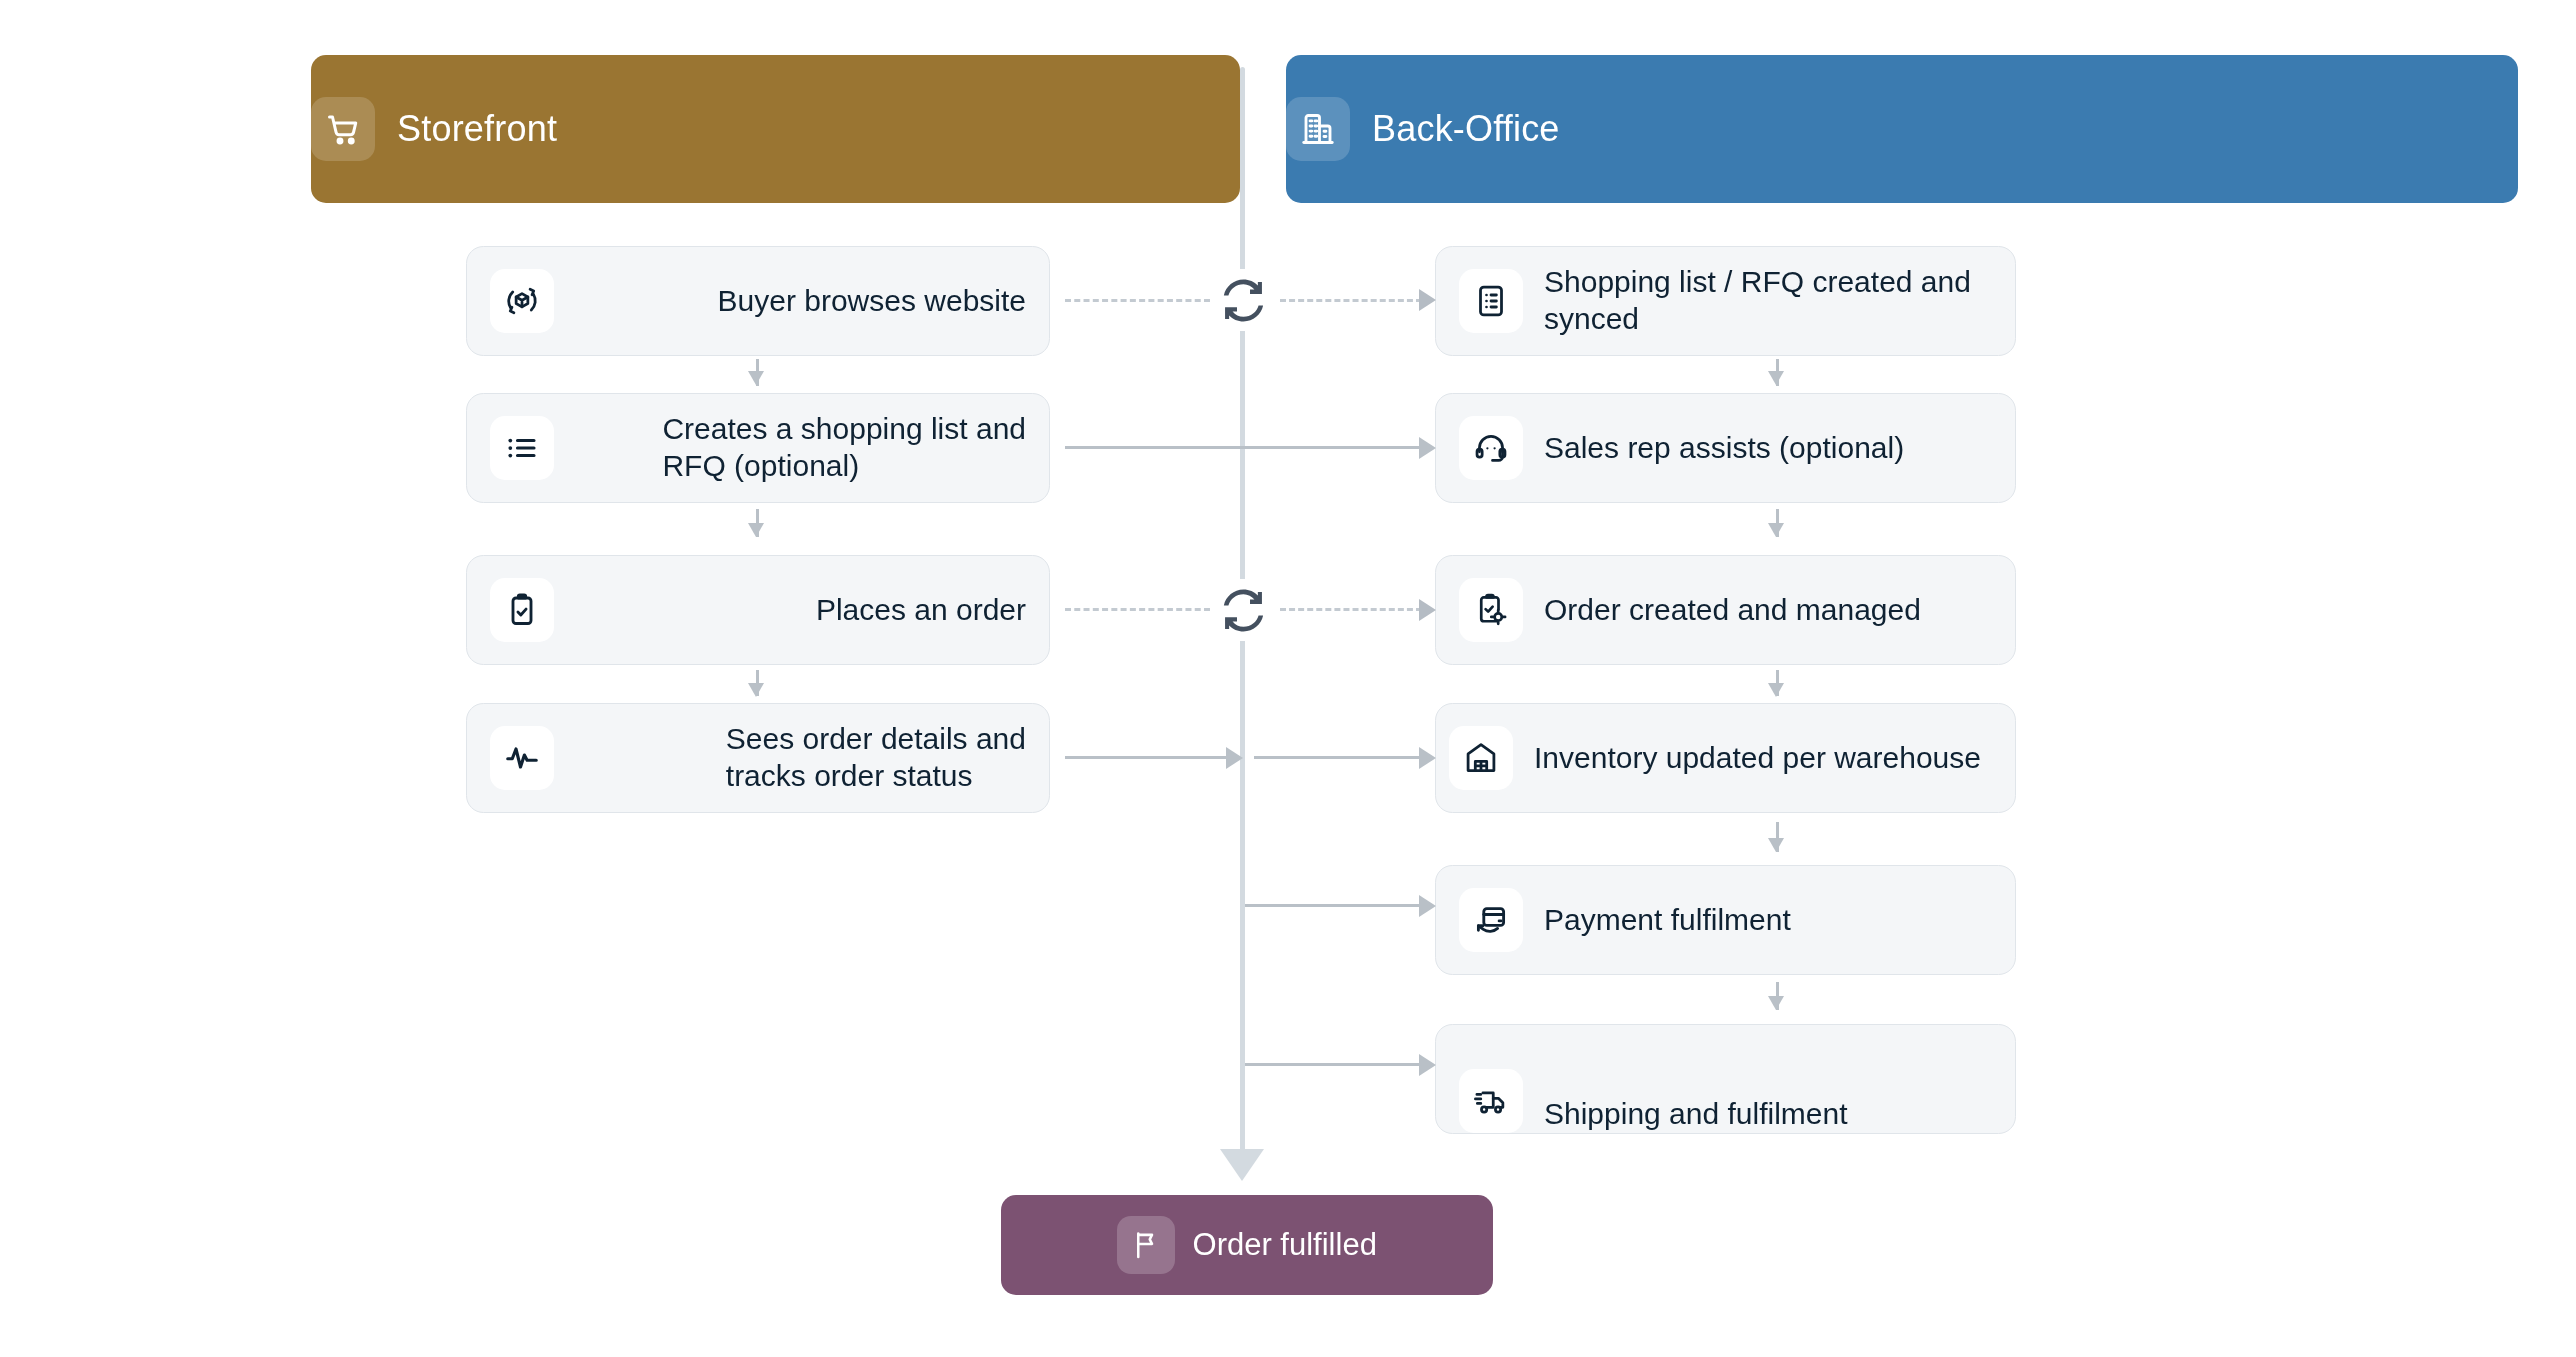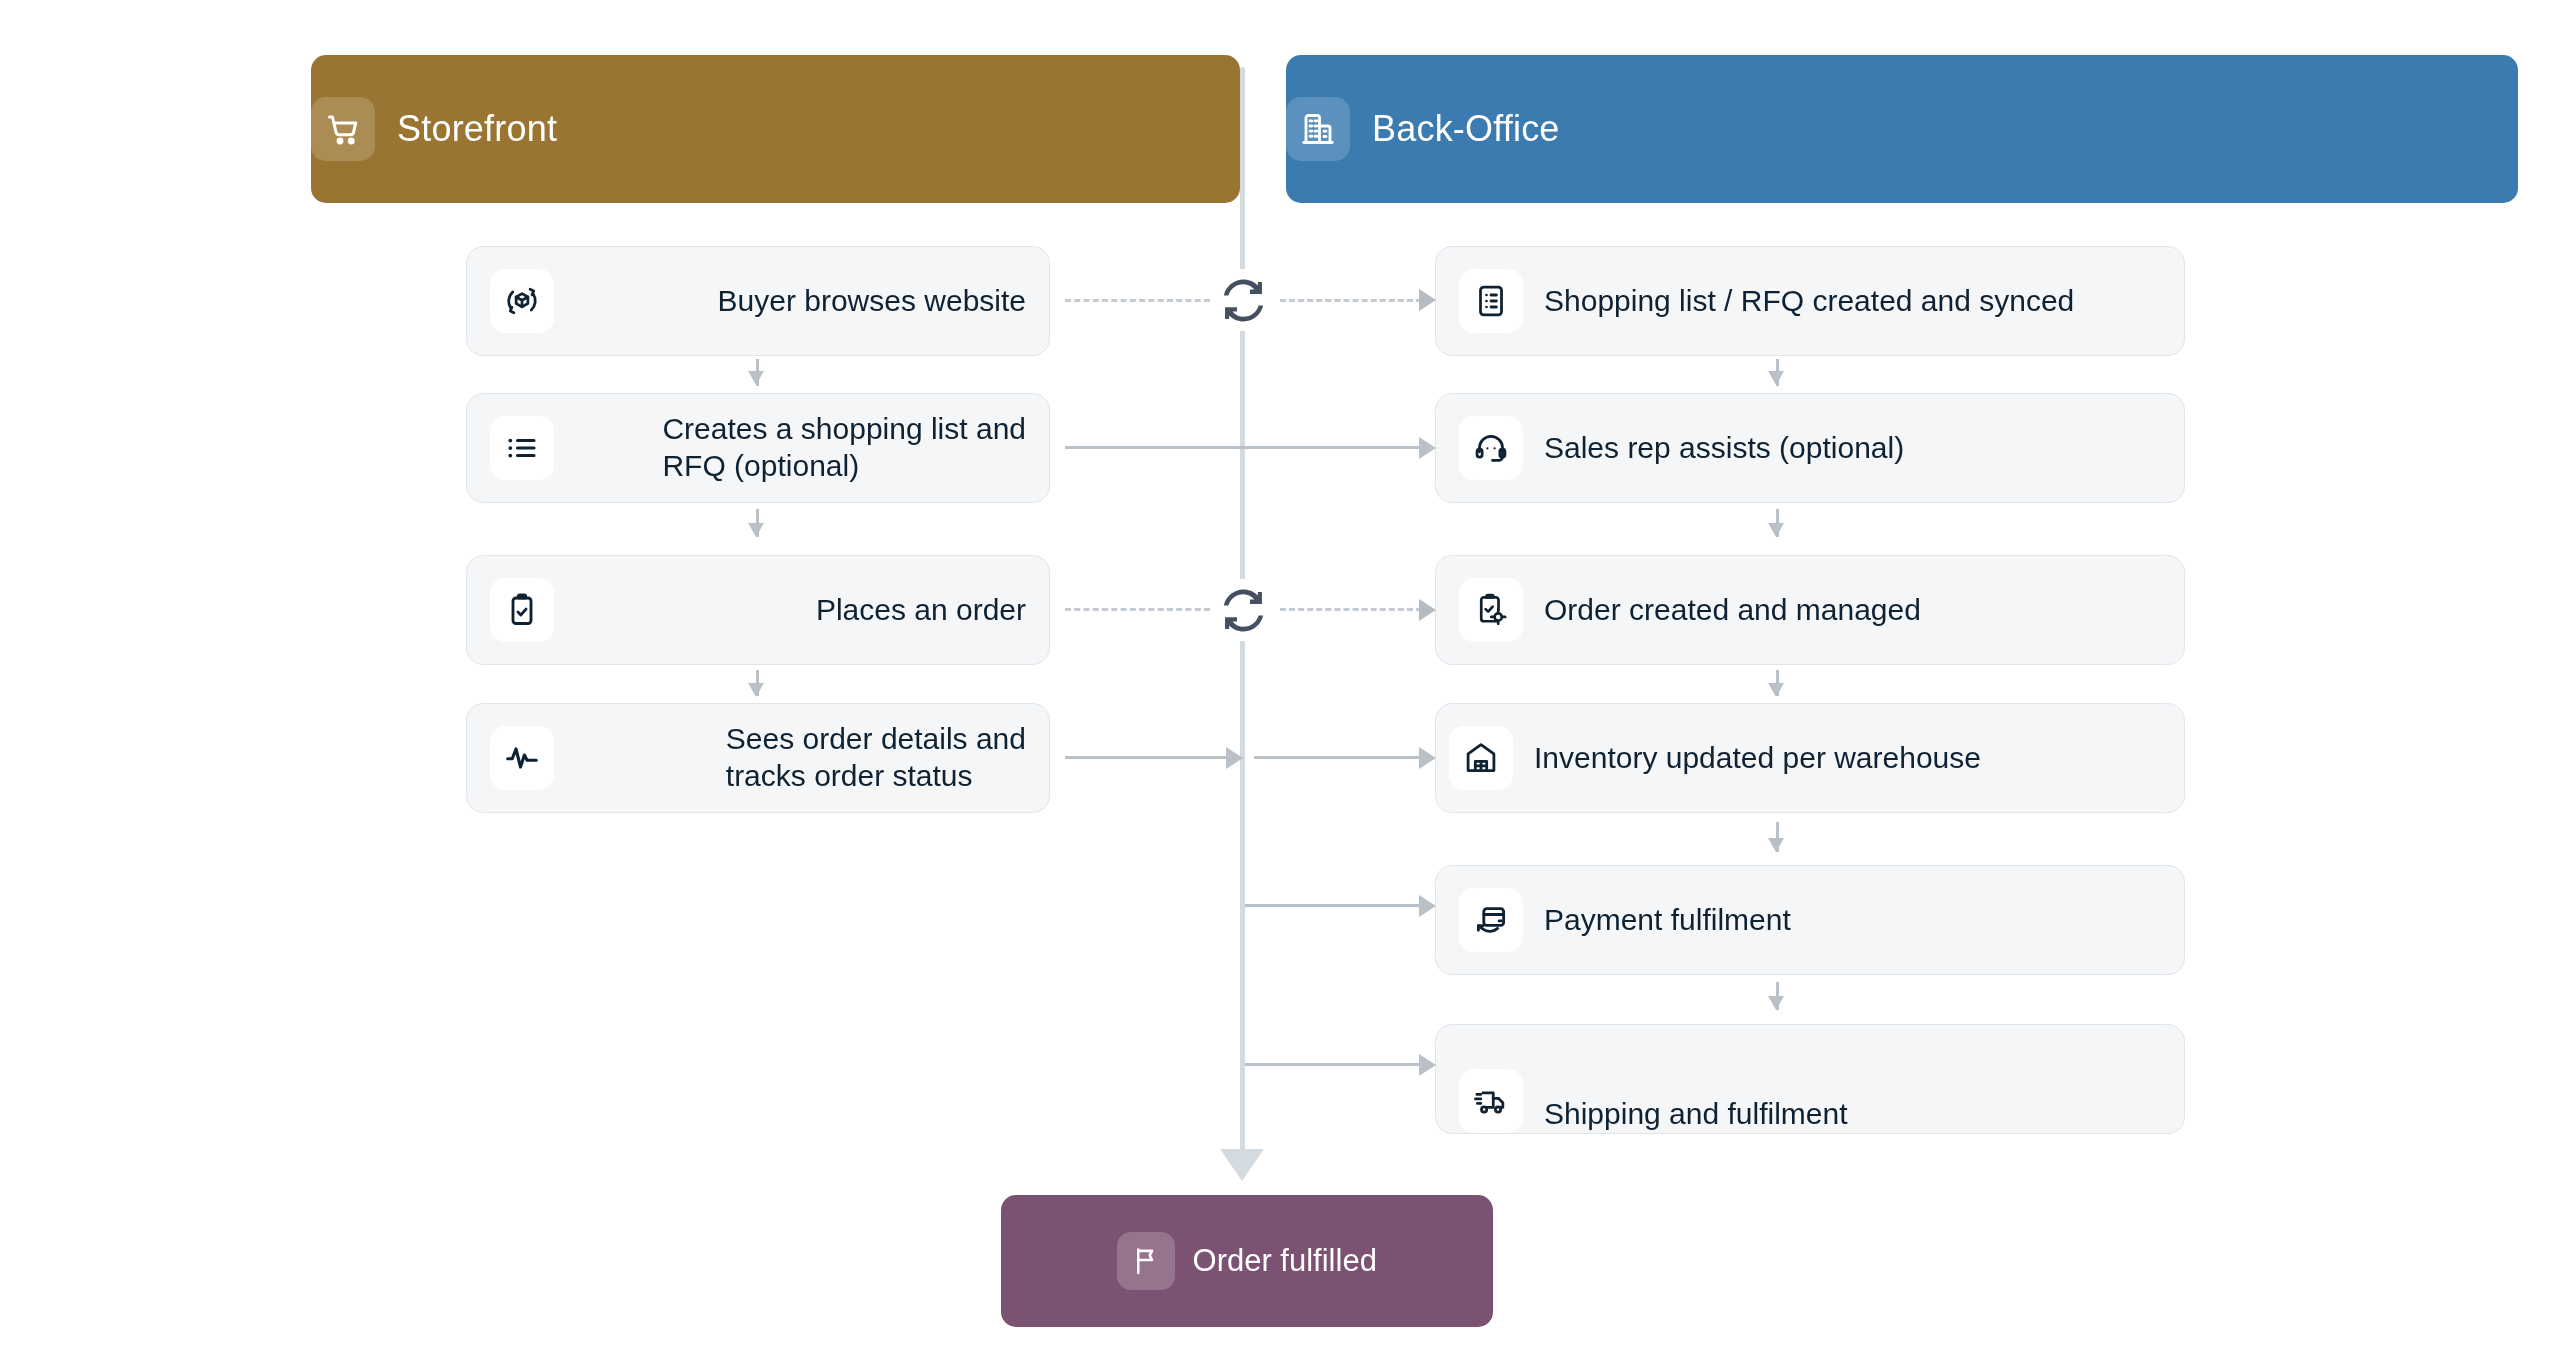--- a/index.html
+++ b/index.html
@@ -34,21 +34,21 @@
   .card{position:absolute;box-sizing:border-box;background:#f4f6f8;
         border:1.7px solid #e0e5ea;border-radius:17.4px;
         display:flex;align-items:center;padding:0 23px;}
   .card .chip{width:64px;height:64px;border-radius:15px;background:#ffffff;
               display:flex;align-items:center;justify-content:center;
               flex:0 0 auto;margin-right:21px;}
   .card .chip svg{width:36px;height:36px;display:block;}
   .card .label{font-size:30px;line-height:1.22;color:#0f2233;font-weight:400;}
 
   .col-left{left:466px;width:584px;justify-content:space-between;}
-  .col-right{left:1435px;width:750px;}
+  .col-right{left:1435px;width:581px;}
 
   
   .vconn{position:absolute;width:2.9px;background:#b9c0c7;}
   .vhead{position:absolute;width:0;height:0;
       border-left:8.7px solid transparent;border-right:8.7px solid transparent;
       border-top:14px solid #b9c0c7;}
 
   
   .hconn{position:absolute;height:2.9px;background:#b9c0c7;}
   .hhead{position:absolute;width:0;height:0;
@@ -58,21 +58,21 @@
   
   .hdash{position:absolute;height:0;border-top:3.5px dashed #c3cad1;}
   .hdash-head{position:absolute;width:0;height:0;
       border-top:11px solid transparent;border-bottom:11px solid transparent;
       border-left:17.4px solid #b5bcc4;}
   .sync-badge{position:absolute;width:62px;height:62px;
       display:flex;align-items:center;justify-content:center;background:#ffffff;}
   .sync-badge svg{width:53px;height:53px;display:block;}
 
   
-  #node-fulfilled{position:absolute;left:1001px;top:1195px;width:492px;height:132px;
+  #node-fulfilled{position:absolute;left:1001px;top:1195px;width:492px;height:100px;
       background:#7c5272;border-radius:15px;display:flex;align-items:center;
       justify-content:center;color:#ffffff;}
   #node-fulfilled .chip{width:58px;height:58px;border-radius:14px;
       background:rgba(255,255,255,0.20);display:flex;align-items:center;
       justify-content:center;margin-right:17.4px;flex:0 0 auto;}
   #node-fulfilled .chip svg{width:32px;height:32px;display:block;}
   #node-fulfilled .label{font-size:31px;white-space:nowrap;}
 </style>
 </head>
 <body>

